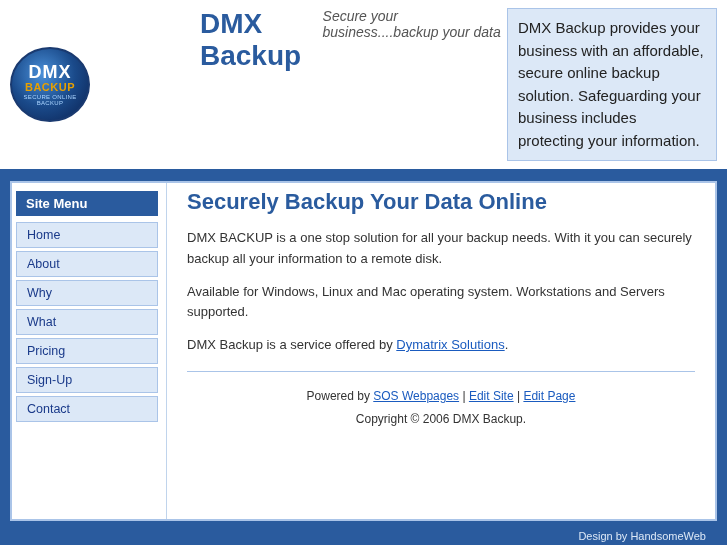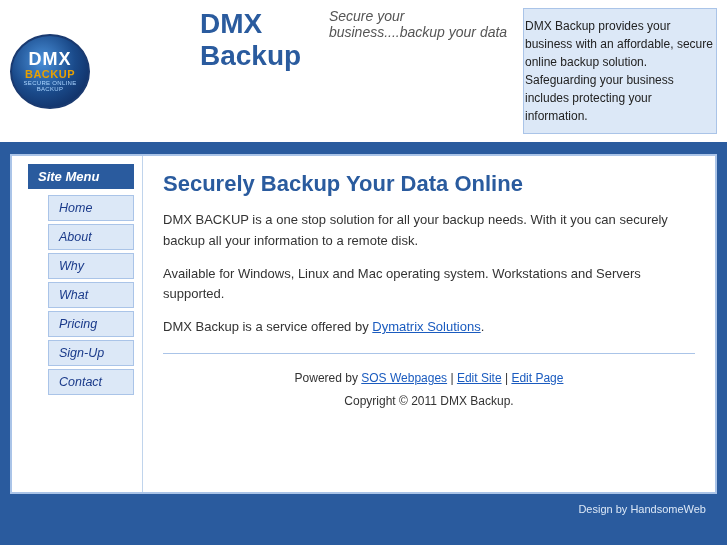--- a/index.html
+++ b/index.html
@@ -71,73 +71,71 @@
       font-size: 28px;
       font-weight: bold;
       color: #2a5b9e;
     }
     .header-subtitle {
       font-size: 14px;
       color: #555;
       font-style: italic;
     }
     .header-info {
-      width: 194px;
+      width: 210px;
       flex-shrink: 0;
       background-color: #dce8f7;
       border: 1px solid #aac4e8;
-      padding: 8px 1px;
-      font-size: 12px;
+      padding: 8px 10px;
+      font-size: 15px;
       color: #222;
       line-height: 1.5;
     }
 
     
     .main-wrapper {
       margin: 10px 10px 5px 10px;
       background-color: #fff;
       border: 2px solid #aac4e8;
       display: flex;
       min-height: 340px;
     }
 
     
     .sidebar {
-      width: 131px;
+      width: 155px;
       flex-shrink: 0;
       background-color: #fff;
-      padding: 8px 8px 8px 16px;
+      padding: 8px 8px 8px 4px;
       border-right: 1px solid #c0d4ec;
-      font-style: italic;
     }
     .sidebar-title {
       background-color: #2a5b9e;
       color: #fff;
       font-weight: bold;
       font-size: 13px;
       padding: 5px 10px;
       margin-bottom: 6px;
     }
     .sidebar-item {
       display: block;
       background-color: #dce8f7;
       border: 1px solid #aac4e8;
       color: #1a3a8a;
       font-size: 12.5px;
       padding: 5px 10px;
       margin-bottom: 3px;
       cursor: pointer;
       text-decoration: none;
-      margin-left: 20px;
     }
 
     
     .content {
       flex: 1;
-      padding: 15px 20px;
+      padding: 6px 20px;
     }
     .content-title {
       font-size: 22px;
       color: #2a5b9e;
       font-weight: bold;
       margin-bottom: 12px;
     }
     .content-body {
       font-size: 13px;
       color: #333;
@@ -236,20 +234,20 @@
         <span>DMX Backup is a service offered by </span><a href="#">Dymatrix Solutions</a><span>.</span>
       </p>
       <hr class="divider">
       <div class="footer-links">
         <span>Powered by </span><a href="#">SOS Webpages</a>
         <span> | </span>
         <a href="#">Edit Site</a>
         <span> | </span>
         <a href="#">Edit Page</a>
       </div>
-      <div class="footer-copyright">Copyright © 2011 DMX Backup.</div>
+      <div class="footer-copyright">Copyright © 2006 DMX Backup.</div>
     </div>
   </div>
 </div>
 
 <div class="bottom-bar">
   <span>Design by HandsomeWeb</span>
 </div>
 
 </body></html>

